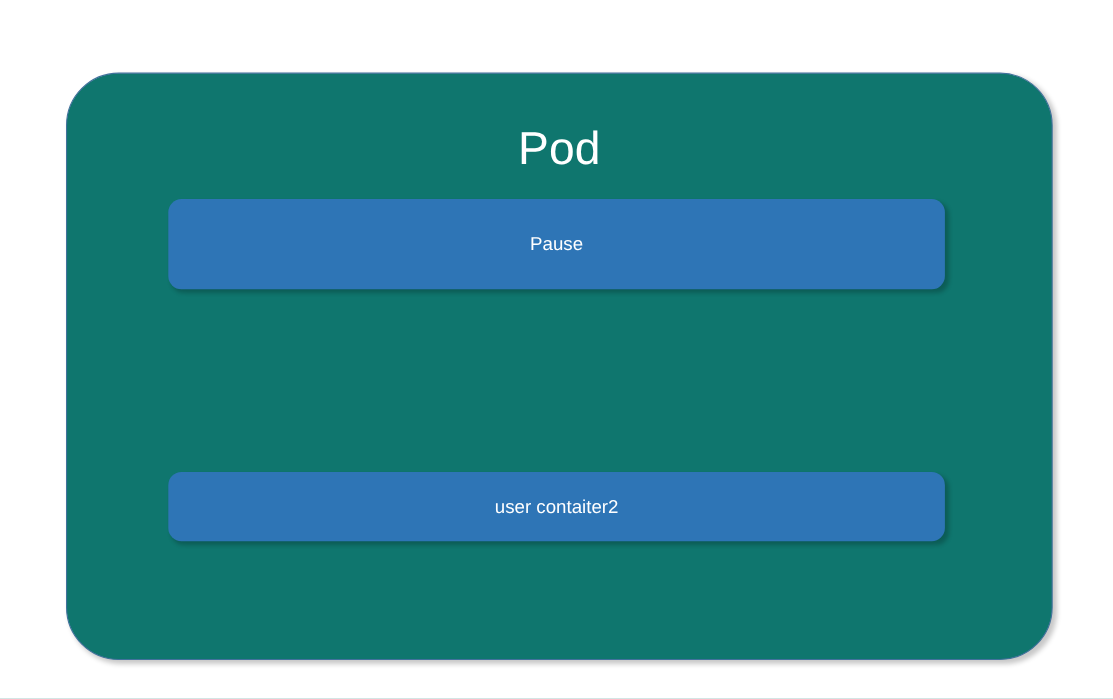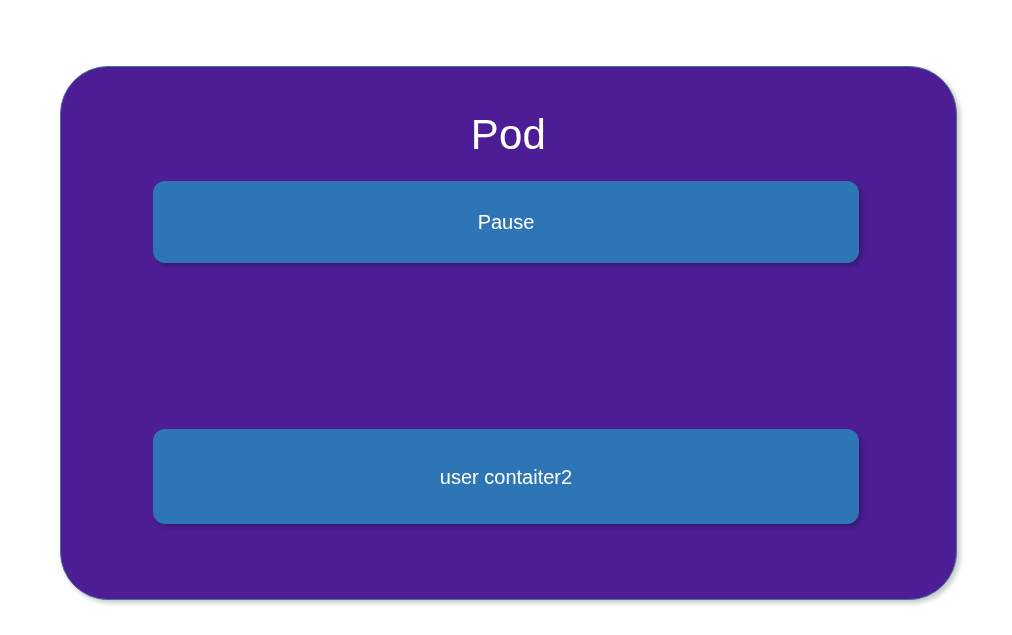--- a/index.html
+++ b/index.html
@@ -22,21 +22,21 @@
   }
 
   
   .pod-container {
     position: absolute;
     left: 60px;
     top: 66px;
     width: 897px;
     height: 534px;
     box-sizing: border-box;
-    background: #4c1d95;
+    background: #0f766e;
     border: 1px solid #41719C;
     border-radius: 48px;
     box-shadow: 3px 3px 5px rgba(0, 0, 0, 0.22);
   }
 
   .pod-title {
     position: absolute;
     left: 0;
     right: 0;
     top: 44px;
@@ -68,26 +68,26 @@
     height: 82px;
   }
 
   .inner-box.box-c1 {
     top: 232px;
     height: 87px;
   }
 
   .inner-box.box-c2 {
     top: 362px;
-    height: 95px;
+    height: 63px;
   }
 
   .inner-label {
     color: #FFFFFF;
-    font-size: 20px;
+    font-size: 17px;
     line-height: 30px;
     font-weight: normal;
     white-space: nowrap;
     text-align: center;
   }
 </style>
 </head>
 <body>
 
 <div id="canvas">

